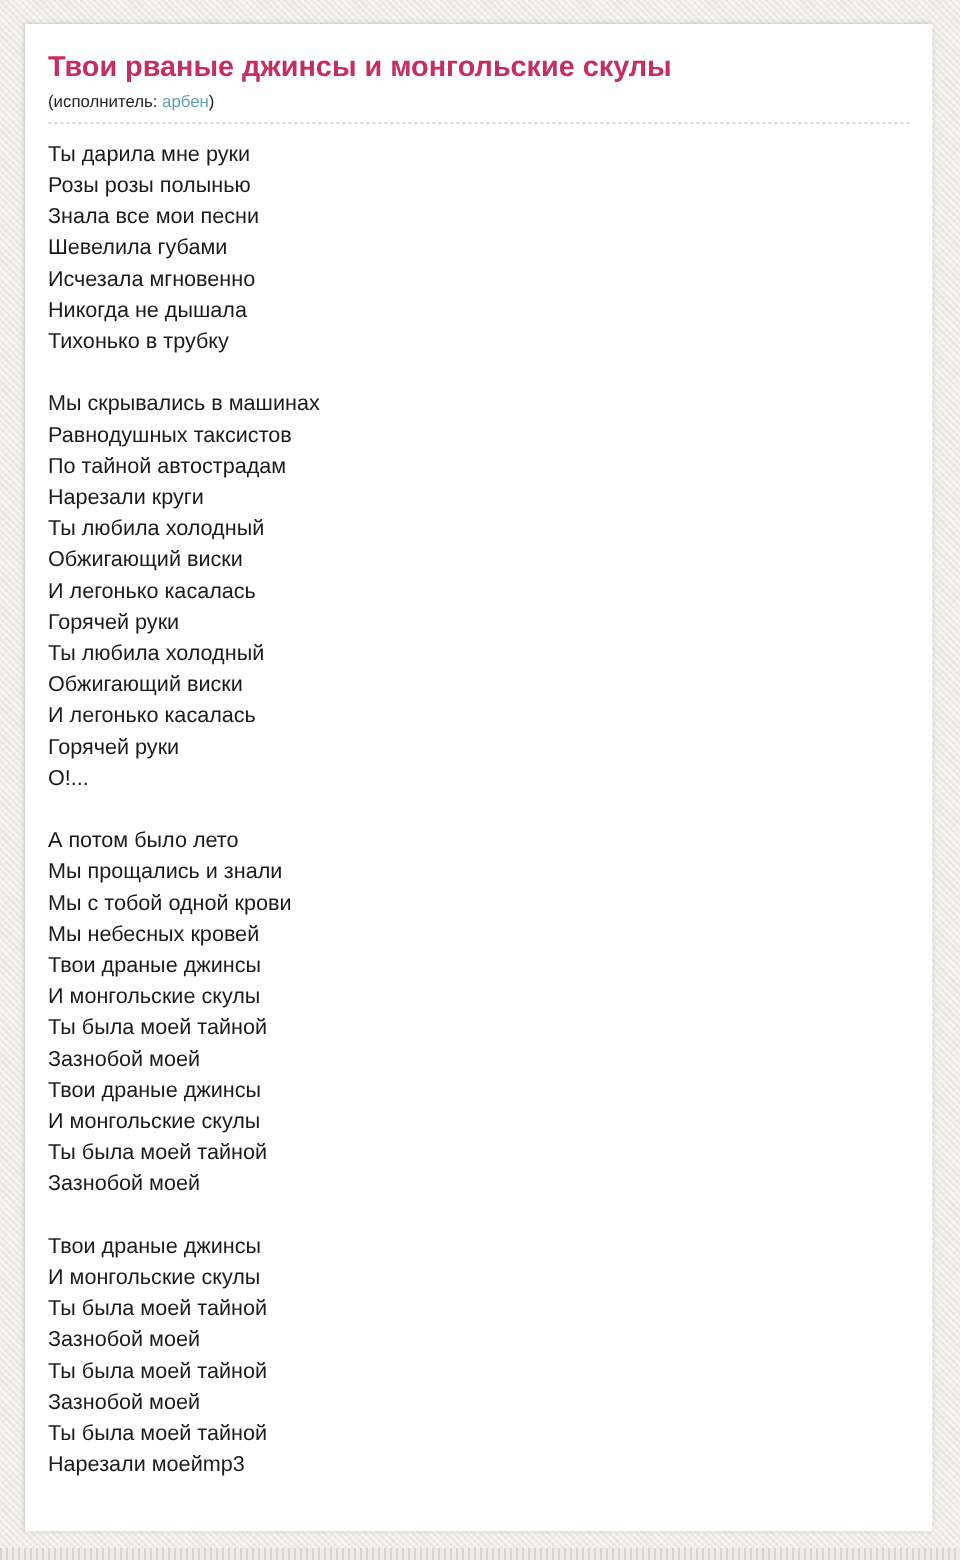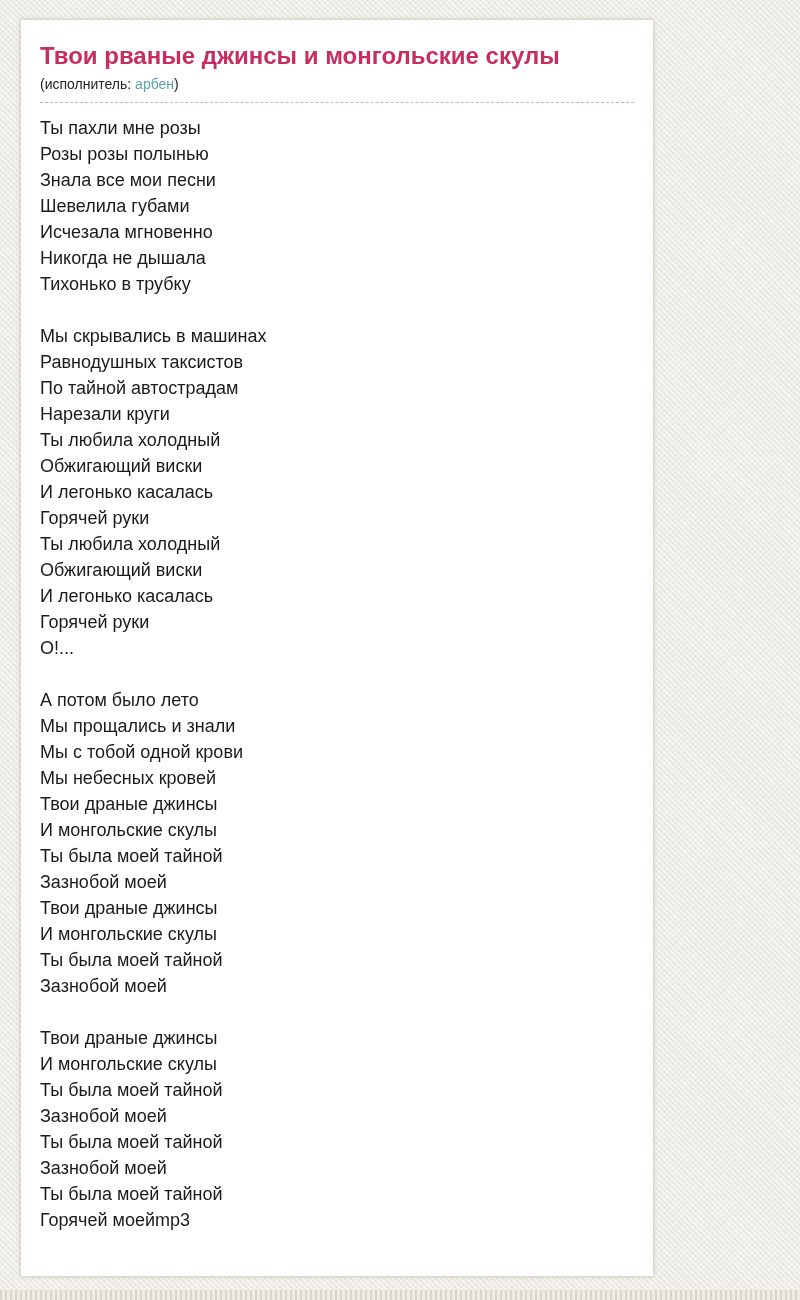--- a/index.html
+++ b/index.html
@@ -28,21 +28,21 @@
     width: 800px;
     height: 10px;
     background-image:
       repeating-linear-gradient(90deg, rgba(150,145,132,0.18) 0 2px, rgba(255,255,255,0.25) 2px 5px);
     background-color: #e7e4dd;
   }
   .card {
     position: absolute;
     left: 21px;
     top: 20px;
-    width: 632px;
+    width: 756px;
     height: 1256px;
     background: #ffffff;
     box-shadow: 0 0 4px rgba(120,115,100,0.45);
     box-sizing: border-box;
     padding: 22px 19px 24px 19px;
   }
   .song-title {
     margin: 0;
     font-size: 24px;
     font-weight: bold;
@@ -82,21 +82,21 @@
 <body>
 
 <div class="page-frame">
   <div class="card">
     <h1 class="song-title" style="color: rgb(199, 46, 96);">Твои рваные джинсы и монгольские скулы</h1>
     <div class="artist-line">
       <span>(исполнитель: </span><a class="artist-link" style="color: rgb(95, 160, 175);">арбен</a><span>)</span>
     </div>
     <div class="lyrics" style="color: rgb(27, 27, 27);">
         <div class="stanza">
-          <div class="line">Ты пахли мне розы</div>
+          <div class="line">Ты дарила мне руки</div>
           <div class="line">Розы розы полынью</div>
           <div class="line">Знала все мои песни</div>
           <div class="line">Шевелила губами</div>
           <div class="line">Исчезала мгновенно</div>
           <div class="line">Никогда не дышала</div>
           <div class="line">Тихонько в трубку</div>
         </div>
         <div class="stanza">
           <div class="line">Мы скрывались в машинах</div>
           <div class="line">Равнодушных таксистов</div>
@@ -127,18 +127,18 @@
           <div class="line">Зазнобой моей</div>
         </div>
         <div class="stanza">
           <div class="line">Твои драные джинсы</div>
           <div class="line">И монгольские скулы</div>
           <div class="line">Ты была моей тайной</div>
           <div class="line">Зазнобой моей</div>
           <div class="line">Ты была моей тайной</div>
           <div class="line">Зазнобой моей</div>
           <div class="line">Ты была моей тайной</div>
-          <div class="line">Горячей моейmp3</div>
+          <div class="line">Нарезали моейmp3</div>
         </div>
       </div>
   </div>
   <div class="bottom-band"></div>
 </div>
 
 </body></html>

